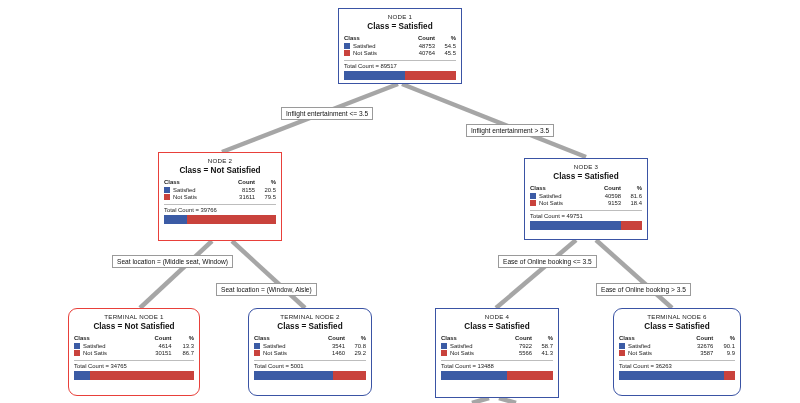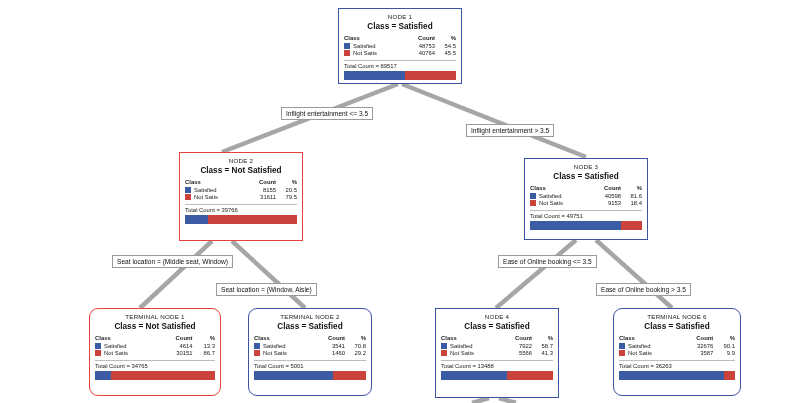--- a/index.html
+++ b/index.html
@@ -15,21 +15,21 @@
   #edges{position:absolute;left:0;top:0;width:800px;height:403px;pointer-events:none;}
 
   
   .node{
     position:absolute;
     background:#ffffff;
     box-sizing:border-box;
     padding:3px 5px 5px 5px;
   }
   .node.blue{border:1.5px solid #3a53a4;}
-  .node.red{border:1.5px solid #e8403a;margin-left:21px;}
+  .node.red{border:1.5px solid #e8403a;}
   .node.terminal{border-radius:9px;}
 
   .node-id{
     text-align:center;
     font-size:6.2px;
     letter-spacing:.25px;
     color:#1a1a1a;
     margin:1px 0 0 0;
     white-space:nowrap;
   }

